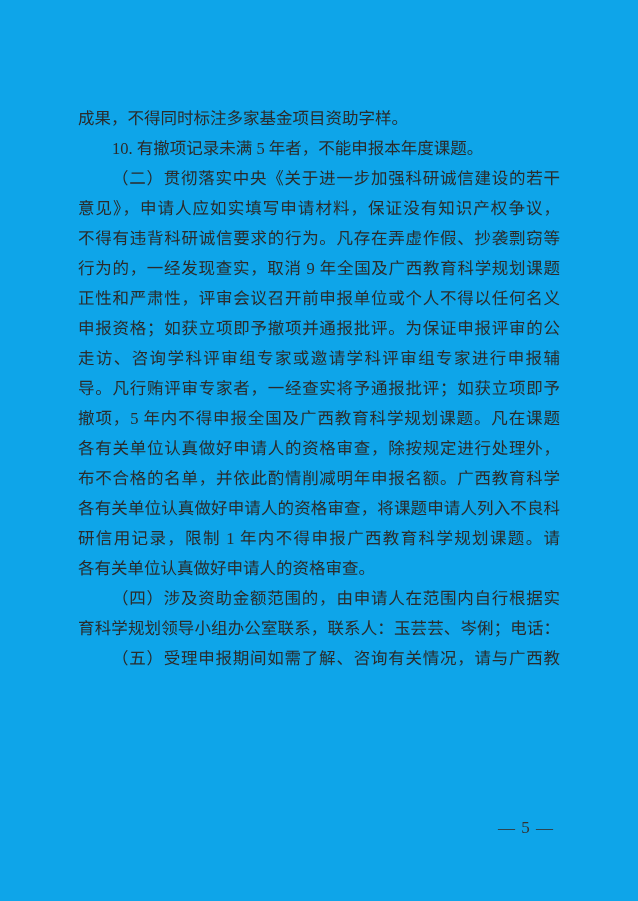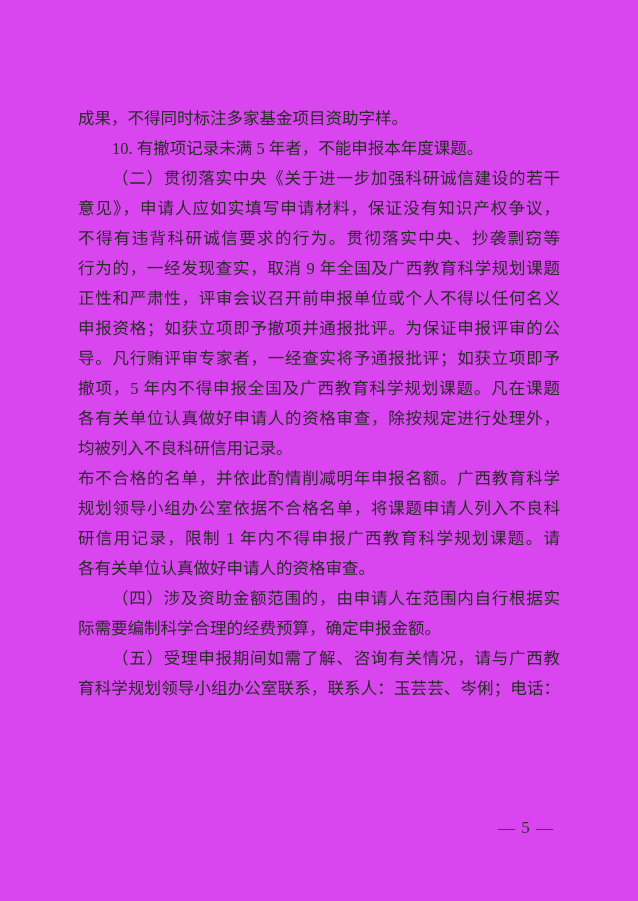--- a/index.html
+++ b/index.html
@@ -4,21 +4,21 @@
 <style>
   html, body {
     margin: 0;
     padding: 0;
     background: #ffffff;
   }
   .page {
     position: relative;
     width: 638px;
     height: 901px;
-    background: #d946ef;
+    background: #0ea5e9;
     overflow: hidden;
     font-family: "Liberation Serif", "DejaVu Serif", serif;
     color: #2b2b2b;
   }
   .doc-body {
     position: absolute;
     left: 78px;
     top: 104px;
     width: 482px;
   }
@@ -54,31 +54,30 @@
 </style>
 </head>
 <body>
 
 <div class="page">
   <div class="doc-body">
     <p class="ln">成果，不得同时标注多家基金项目资助字样。</p>
     <p class="ln ind">10. 有撤项记录未满 5 年者，不能申报本年度课题。</p>
     <p class="ln ind full">（二）贯彻落实中央《关于进一步加强科研诚信建设的若干</p>
     <p class="ln full">意见》，申请人应如实填写申请材料，保证没有知识产权争议，</p>
-    <p class="ln full">不得有违背科研诚信要求的行为。贯彻落实中央、抄袭剽窃等</p>
+    <p class="ln full">不得有违背科研诚信要求的行为。凡存在弄虚作假、抄袭剽窃等</p>
     <p class="ln full">行为的，一经发现查实，取消 9 年全国及广西教育科学规划课题</p>
     <p class="ln full">正性和严肃性，评审会议召开前申报单位或个人不得以任何名义</p>
     <p class="ln full">申报资格；如获立项即予撤项并通报批评。为保证申报评审的公</p>
+    <p class="ln full">走访、咨询学科评审组专家或邀请学科评审组专家进行申报辅</p>
     <p class="ln full">导。凡行贿评审专家者，一经查实将予通报批评；如获立项即予</p>
     <p class="ln full">撤项，5 年内不得申报全国及广西教育科学规划课题。凡在课题</p>
     <p class="ln full">各有关单位认真做好申请人的资格审查，除按规定进行处理外，</p>
-    <p class="ln">均被列入不良科研信用记录。</p>
     <p class="ln full">布不合格的名单，并依此酌情削减明年申报名额。广西教育科学</p>
-    <p class="ln full">规划领导小组办公室依据不合格名单，将课题申请人列入不良科</p>
+    <p class="ln full">各有关单位认真做好申请人的资格审查，将课题申请人列入不良科</p>
     <p class="ln full">研信用记录，限制 1 年内不得申报广西教育科学规划课题。请</p>
     <p class="ln">各有关单位认真做好申请人的资格审查。</p>
     <p class="ln ind full">（四）涉及资助金额范围的，由申请人在范围内自行根据实</p>
-    <p class="ln">际需要编制科学合理的经费预算，确定申报金额。</p>
+    <p class="ln full">育科学规划领导小组办公室联系，联系人：玉芸芸、岑俐；电话：</p>
     <p class="ln ind full">（五）受理申报期间如需了解、咨询有关情况，请与广西教</p>
-    <p class="ln full">育科学规划领导小组办公室联系，联系人：玉芸芸、岑俐；电话：</p>
   </div>
   <div class="page-footer">— 5 —</div>
 </div>
 
 </body></html>

